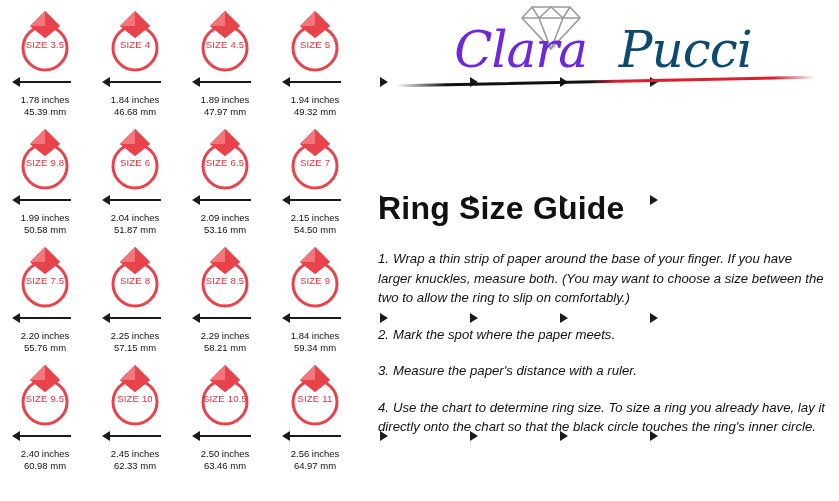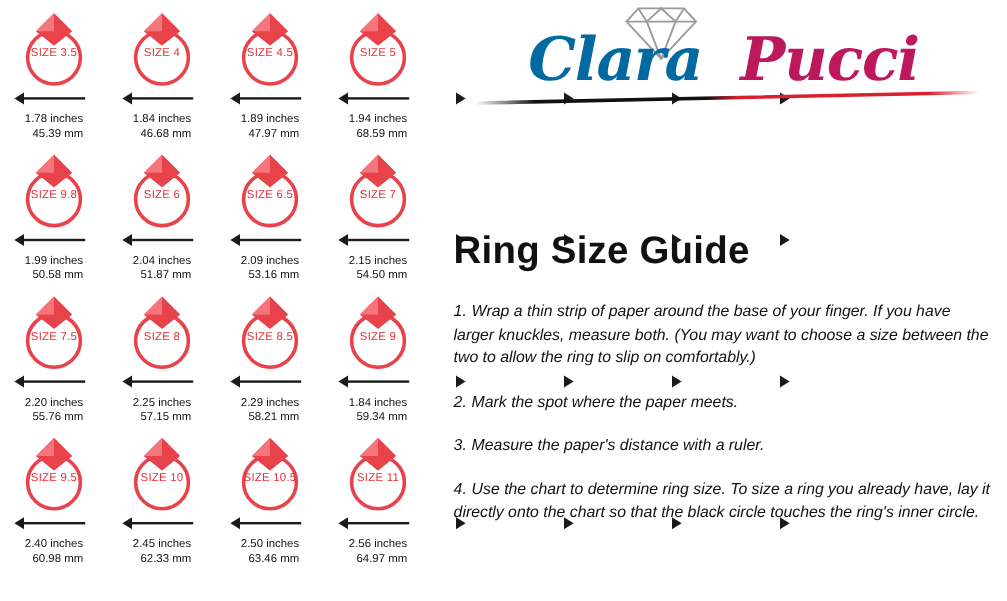--- a/index.html
+++ b/index.html
@@ -83,21 +83,21 @@
     top: 2px;
     width: 0; height: 0;
     border-top: 5px solid transparent;
     border-bottom: 5px solid transparent;
   }
   .arrow .tip.left  { left: 0;  border-right: 8px solid #1a1a1a; }
   .arrow .tip.right { right: 0; border-left: 8px solid #1a1a1a; }
 
   .meas {
     margin-top: 5px;
-    text-align: right;
+    text-align: center;
     font-size: 9.5px;
     line-height: 12px;
     color: #111;
   }
 
   
   .right {
     position: absolute;
     left: 368px;
     top: 0;
@@ -120,22 +120,22 @@
     left: 10px;
     top: 22px;
     width: 450px;
     text-align: center;
     font-family: "DejaVu Serif", serif;
     font-style: italic;
     font-size: 50px;
     line-height: 56px;
     white-space: nowrap;
   }
-  .logo-clara { color: #0369a1; font-weight: bold; letter-spacing: -1px; }
-  .logo-pucci { color: #be185d; font-weight: bold; letter-spacing: -1px; }
+  .logo-clara { color: #6d28d9; font-weight: normal; letter-spacing: -1px; }
+  .logo-pucci { color: #0c4a6e; font-weight: normal; letter-spacing: -1px; }
   .logo-underline {
     position: absolute;
     left: 28px;
     top: 80px;
     width: 420px;
     height: 3px;
     background: linear-gradient(to right, rgba(17,17,17,0) 0%, #111 12%, #111 46%, #d8202f 52%, #d8202f 90%, rgba(216,32,47,0) 100%);
     border-radius: 2px;
     transform: rotate(-1.2deg);
   }
@@ -243,21 +243,21 @@
           </svg>
           <div class="sizelabel">SIZE 5</div>
         </div>
         <div class="arrow">
           <div class="tip left"></div>
             <div class="bar"></div>
             <div class="tip right"></div>
         </div>
         <div class="meas">
           <div>1.94 inches</div>
-          <div>68.59 mm</div>
+          <div>49.32 mm</div>
         </div>
       </div>
     </div>
 
     <div class="chart-row">
       <div class="cell">
         <div class="ring">
           <svg width="74" height="68" viewBox="0 0 74 68">
             <circle cx="37" cy="42" r="22" fill="none" stroke="#e8424b" stroke-width="3"></circle>
             <path d="M22 20 L37 5 L52 20 L37 32 Z" fill="#ef525a"></path>

